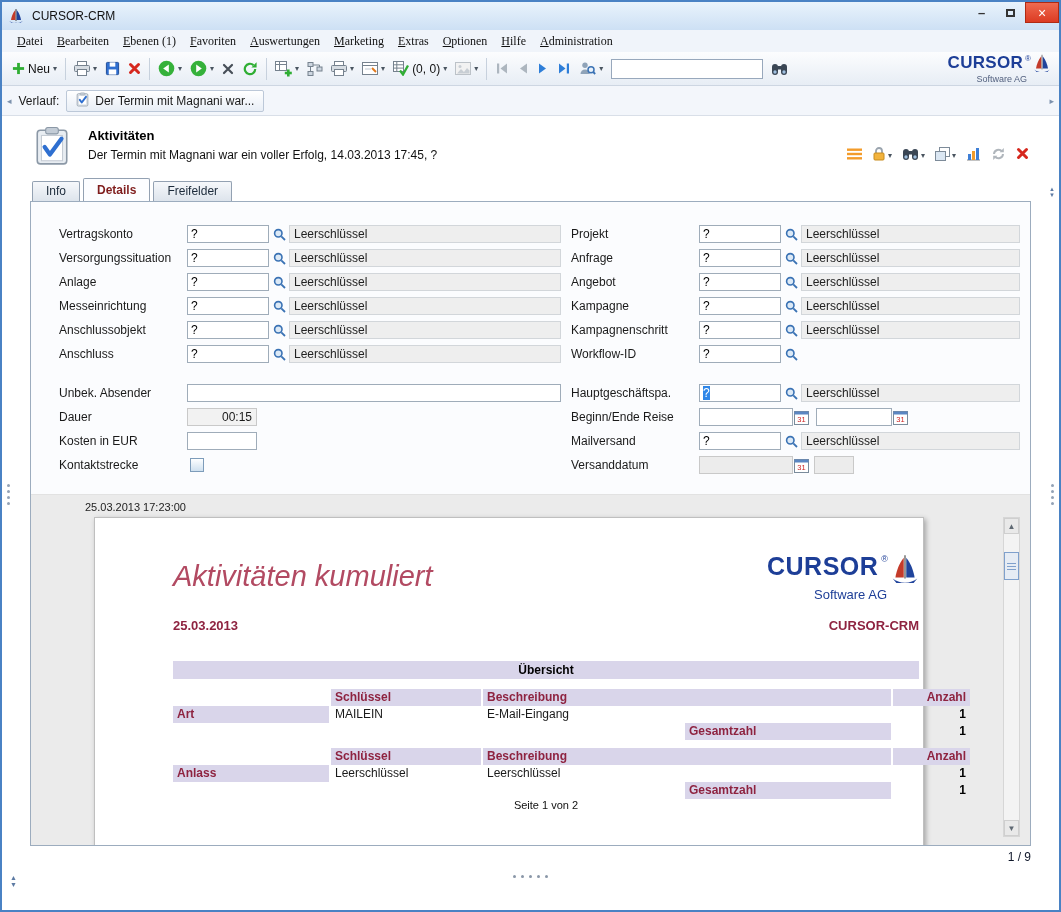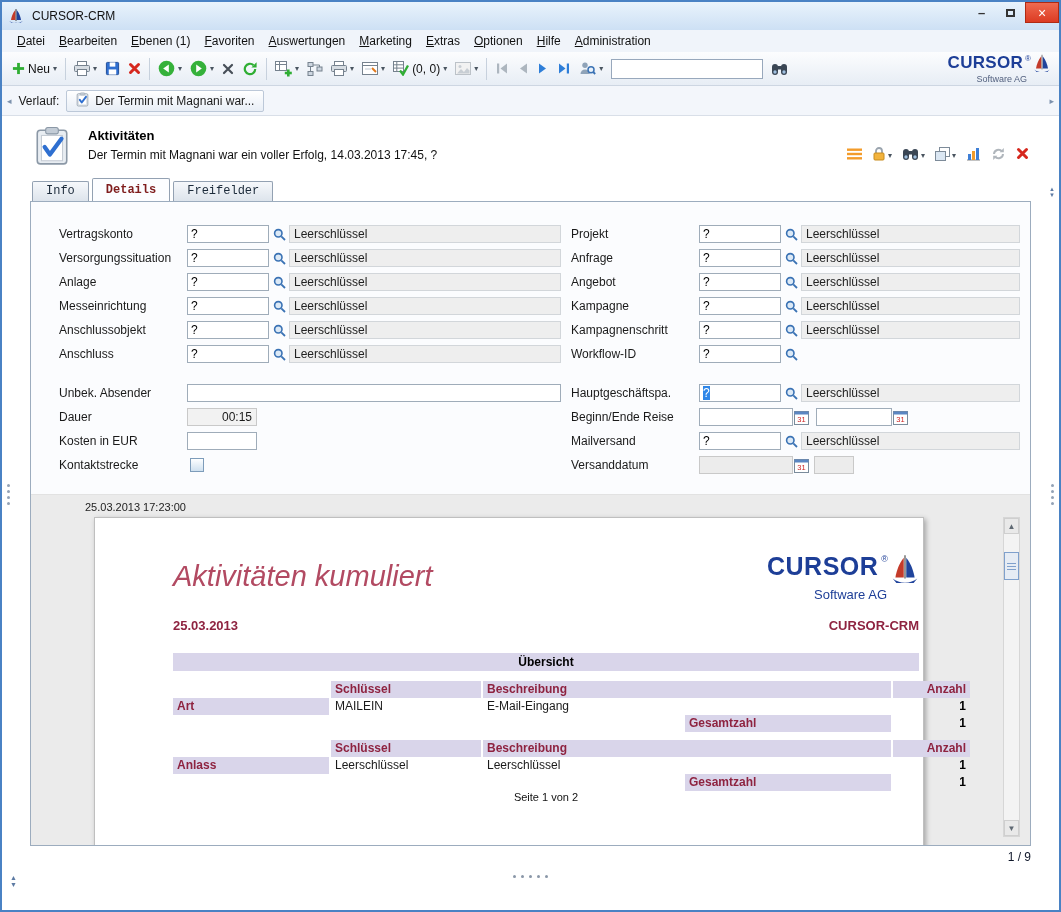--- a/index.html
+++ b/index.html
@@ -11,21 +11,21 @@
   .titlebar { height:28px; flex:none; background:linear-gradient(#e9f3fc,#cde0f4); display:flex; align-items:center; padding-left:6px; }
   .app-icon { width:18px; height:18px; display:flex; align-items:center; }
   .title-text { margin-left:6px; color:#111; }
   .win-controls { margin-left:auto; display:flex; align-self:flex-start; }
   .wbtn { width:29px; height:21px; display:flex; align-items:center; justify-content:center; color:#333; font-size:13px; font-weight:bold; }
   .max-glyph { width:9px; height:8px; border:2px solid #333; display:block; }
   .wbtn.close { width:34px; background:linear-gradient(#ef6a50,#dc3b22); border:1px solid #b02a12; color:#fff; font-weight:normal; font-size:14px; }
 
   
   .menubar { height:22px; flex:none; background:#f0f4fa; display:flex; align-items:center; padding-left:8px; }
-  .menu-item { display:inline-block; padding:2px 7px; color:#111; }
+  .menu-item { display:inline-block; padding:2px 7px; color:#111;font-family:Liberation Serif, serif; }
   .menu-item::first-letter { text-decoration:underline; }
 
   
   .toolbar { height:34px; flex:none; background:linear-gradient(#fcfdfe,#e7edf5); border-bottom:1px solid #cdd6e2; display:flex; align-items:center; padding:0 6px; }
   .tbtn { height:26px; display:flex; align-items:center; gap:3px; padding:0 4px; border-radius:2px; flex:none; }
   .tbtn svg { display:block; }
   .lbl { color:#111; white-space:nowrap; }
   .dd { font-size:8px; color:#4a5560; }
   .tsep { width:1px; height:22px; background:#c7d1dd; margin:0 4px; flex:none; }
   .tsearch { width:152px; height:20px; border:1px solid #98a8bc; margin:0 4px; padding:0 4px; font:inherit; background:#fff; flex:none; }
@@ -45,21 +45,21 @@
   .content { flex:1; display:flex; flex-direction:column; background:#fff; padding:0 28px; position:relative; }
   .rheader { height:62px; flex:none; display:flex; padding-top:10px; }
   .header-icon { width:40px; flex:none; margin-left:4px; }
   .header-text { margin-left:14px; }
   .rtitle-main { font-weight:bold; font-size:13px; color:#000; padding-top:2px; }
   .rsubtitle { margin-top:5px; color:#111; }
   .header-actions { margin-left:auto; display:flex; align-items:center; gap:10px; margin-top:6px; padding-right:2px; }
   .hbtn { display:flex; align-items:center; gap:2px; }
 
   .tabstrip { height:23px; flex:none; display:flex; align-items:flex-end; gap:3px; padding-left:2px; }
-  .tab { height:20px; line-height:18px; padding:0 13px; border:1px solid #93a1b2; border-bottom:none; border-radius:2px 2px 0 0; background:linear-gradient(#f6f8fb,#dde4ec); color:#1b2a3a;font-family:Liberation Mono, monospace; }
+  .tab { height:20px; line-height:18px; padding:0 13px; border:1px solid #93a1b2; border-bottom:none; border-radius:2px 2px 0 0; background:linear-gradient(#f6f8fb,#dde4ec); color:#1b2a3a; }
   .tab.active { height:23px; line-height:22px; background:#fcfdff; color:#7f1d1d; font-weight:bold; }
 
   .panel { flex:none; height:645px; border:1px solid #9cacbe; background:#fbfcfe; display:flex; flex-direction:column; }
 
   
   .formarea { height:292px; flex:none; position:relative; }
   .fcol { position:absolute; top:20px; }
   .fcol-left { left:28px; width:502px; }
   .fcol-right { left:540px; width:449px; }
   .frow { display:flex; align-items:center; height:24px; }
@@ -86,21 +86,21 @@
   .reportarea { flex:1; position:relative; background:#ebebeb; overflow:hidden; border-top:1px solid #e2e2e2; }
   .rtimestamp { position:absolute; left:54px; top:6px; font-size:11px; color:#222; }
   .rpage { position:absolute; left:63px; top:22px; width:830px; height:560px; background:#fff; border:1px solid #bfbfbf; box-shadow:2px 2px 5px rgba(0,0,0,.3); padding:36px 4px 0 78px; }
   .rpage-head { display:flex; justify-content:space-between; align-items:flex-start; }
   .rpage-title { font-size:29px; font-style:italic; color:#b24a62; padding-top:6px; }
   .rlogo-top { display:flex; align-items:flex-start; justify-content:flex-end; gap:3px; }
   .rlogo-name { font-size:25px; font-weight:bold; color:#1d3e97; letter-spacing:.5px; line-height:25px; }
   .rlogo-reg { font-size:9px; color:#1d3e97; }
   .rlogo-sub { font-size:13px; color:#1d3e97; text-align:right; padding-right:32px; margin-top:-2px; }
   .rdate-row { display:flex; justify-content:space-between; margin-top:16px; font-weight:bold; color:#8e2340; font-size:13px; }
-  .rsection { margin-top:20px; background:#d9d5ea; text-align:center; font-weight:bold; color:#000; height:18px; line-height:18px; }
+  .rsection { margin-top:28px; background:#d9d5ea; text-align:center; font-weight:bold; color:#000; height:18px; line-height:18px; }
   .ttable { margin-top:10px; }
   .ttable.second { margin-top:8px; }
   .trow { display:flex; column-gap:2px; margin-bottom:0; }
   .tc { height:17px; line-height:17px; padding:0 4px; font-size:12px; overflow:hidden; white-space:nowrap; }
   .c0 { width:156px; flex:none; }
   .c1 { width:150px; flex:none; }
   .c2 { width:408px; flex:none; }
   .c3 { width:77px; flex:none; }
   .lav { background:#d9d5ea; }
   .hd { color:#8e2340; font-weight:bold; }

